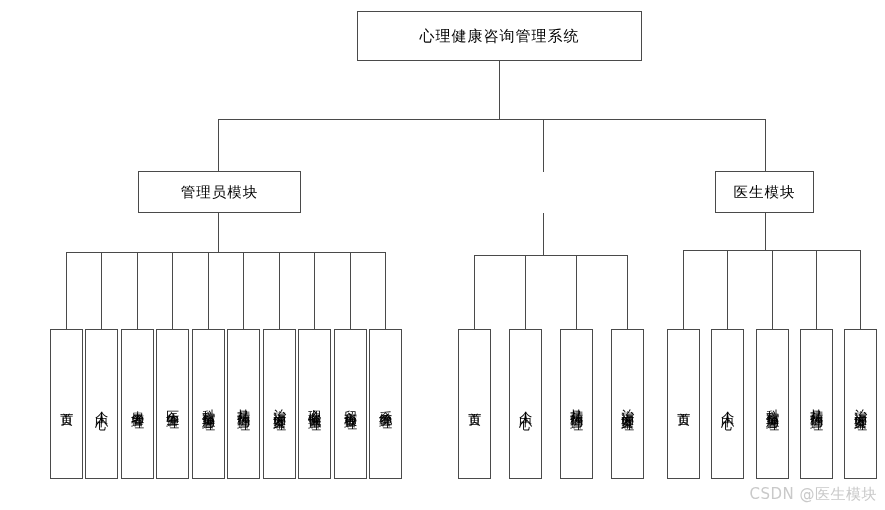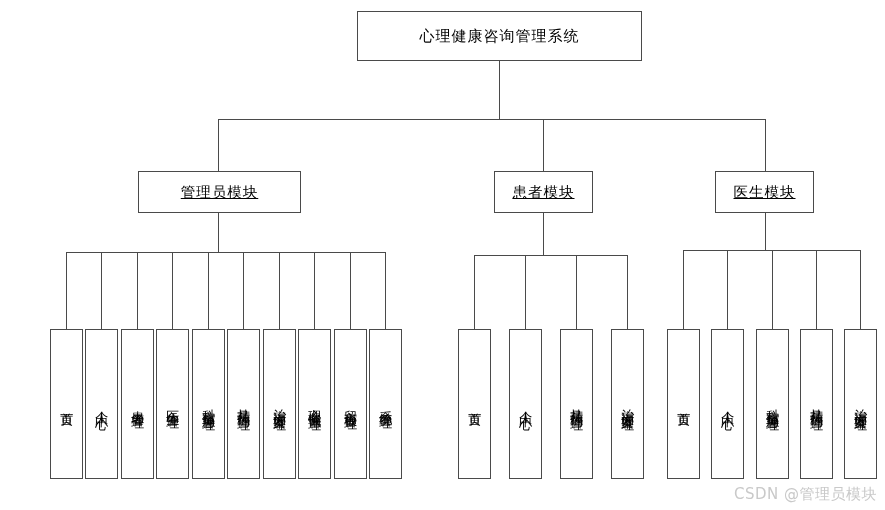--- a/index.html
+++ b/index.html
@@ -38,21 +38,20 @@
     width: 285px;
     height: 50px;
     font-size: 15px;
     letter-spacing: 1px;
   }
 
   .module {
     height: 42px;
     font-size: 14.5px;
     letter-spacing: 1px;
-    text-decoration: underline;
   }
   .module-admin   { left: 138px; top: 171px; width: 163px; }
   .module-patient { left: 494px; top: 171px; width: 99px;  }
   .module-doctor  { left: 715px; top: 171px; width: 99px; text-align: right;  }
 
   .leaf {
     top: 329px;
     width: 33px;
     height: 150px;
     font-size: 13px;
@@ -95,21 +94,20 @@
   <div class="ln vline" style="left:499px; top:61px; height:58px;"></div>
 
   <div class="ln hline" style="left:218px; top:119px; width:548px;"></div>
 
   <div class="ln vline" style="left:218px; top:119px; height:53px;"></div>
   <div class="ln vline" style="left:543px; top:119px; height:53px;"></div>
   <div class="ln vline" style="left:765px; top:119px; height:53px;"></div>
 
   <div class="node module module-admin">管理员模块</div>
 
-  <div class="node module module-patient">患者模块</div>
 
   <div class="node module module-doctor">医生模块</div>
 
   <div class="ln vline" style="left:218px; top:213px; height:39px;"></div>
   <div class="ln hline" style="left:66px; top:252px; width:320px;"></div>
 
   <div class="ln vline" style="left:66px;  top:252px; height:77px;"></div>
   <div class="ln vline" style="left:101px; top:252px; height:77px;"></div>
   <div class="ln vline" style="left:137px; top:252px; height:77px;"></div>
   <div class="ln vline" style="left:172px; top:252px; height:77px;"></div>
@@ -152,15 +150,15 @@
   <div class="ln vline" style="left:772px; top:250px; height:79px;"></div>
   <div class="ln vline" style="left:816px; top:250px; height:79px;"></div>
   <div class="ln vline" style="left:860px; top:250px; height:79px;"></div>
 
   <div class="node leaf" style="left:667px;">首页</div>
   <div class="node leaf" style="left:711px;">个人中心</div>
   <div class="node leaf" style="left:756px;">科室信息管理</div>
   <div class="node leaf" style="left:800px;">挂号预约管理</div>
   <div class="node leaf" style="left:844px;">治疗方案管理</div>
 
-  <div class="watermark">CSDN @管理员模块</div>
+  <div class="watermark">CSDN @医生模块</div>
 
 </div>
 
 </body></html>

